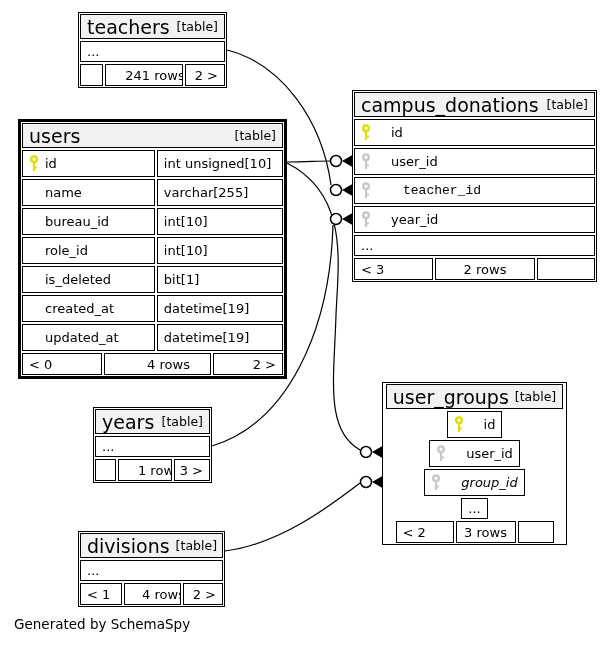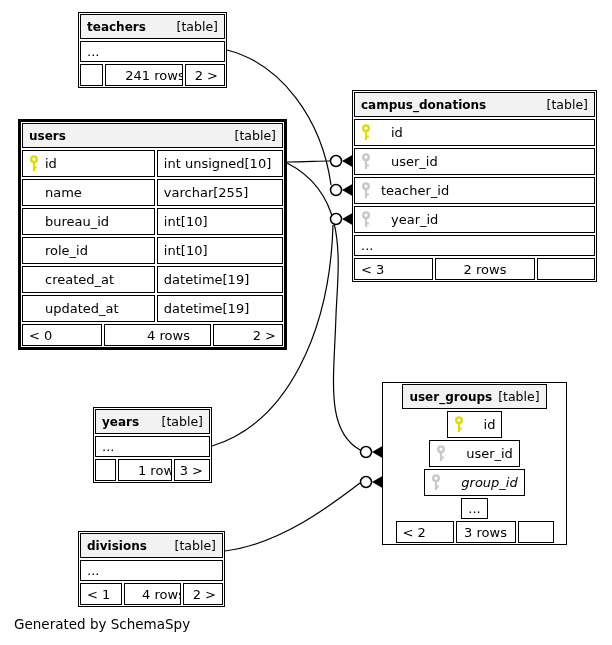--- a/index.html
+++ b/index.html
@@ -18,21 +18,21 @@
     position:absolute;display:flex;flex-direction:column;gap:2px;
     background:#fff;border:1px solid var(--line);padding:1px;box-sizing:border-box;
   }
   .tbl.thick{border-width:3px;}
   .trow{display:flex;gap:2px;}
   .cell{
     border:1px solid var(--line);box-sizing:border-box;background:#fff;
     display:flex;align-items:center;padding:2px 6px;white-space:nowrap;overflow:hidden;
   }
   .hdr{background:var(--hdr-bg);justify-content:space-between;height:25px;flex:1;gap:6px;}
-  .tname{font-weight:bold;font-size:12px;}
+  .tname{font-weight:normal;font-size:19px;}
   .ttag{font-size:12.5px;}
   .colcell{height:27px;}
   .namec{flex:1.06;}
   .typec{flex:1;}
   .onecol{flex:1;}
   .dotsrow .cell{height:21px;flex:1;}
   .footrow .cell{height:22px;}
   .center{justify-content:center;}
   .right{justify-content:flex-end;}
   .grow{flex:1;padding-left:28px;}
@@ -123,20 +123,27 @@
     <div class="trow">
       <div class="cell colcell namec">
           <span class="icon-slot"></span>
           <span>role_id</span>
         </div>
       <div class="cell colcell typec">int[10]</div>
     </div>
     <div class="trow">
       <div class="cell colcell namec">
           <span class="icon-slot"></span>
+          <span>is_deleted</span>
+        </div>
+      <div class="cell colcell typec">bit[1]</div>
+    </div>
+    <div class="trow">
+      <div class="cell colcell namec">
+          <span class="icon-slot"></span>
           <span>created_at</span>
         </div>
       <div class="cell colcell typec">datetime[19]</div>
     </div>
     <div class="trow">
       <div class="cell colcell namec">
           <span class="icon-slot"></span>
           <span>updated_at</span>
         </div>
       <div class="cell colcell typec">datetime[19]</div>
@@ -178,21 +185,21 @@
     </div>
       </div>
     <div class="trow">
         <div class="cell colcell onecol">
       <span class="icon-slot fk-icon">
         <svg width="10" height="17" viewBox="0 0 10 17">
               <circle cx="5" cy="4.2" r="2.8" fill="none" stroke="currentColor" stroke-width="2.4"></circle>
               <path d="M5 7 V16 M5 12.5 H8" stroke="currentColor" stroke-width="2.2" fill="none"></path>
             </svg>
       </span>
-      <span style="margin-left:4px;">teacher_id</span>
+      <span style="margin-left:26px;font-family:Liberation Mono, monospace;">teacher_id</span>
     </div>
       </div>
     <div class="trow">
         <div class="cell colcell onecol">
       <span class="icon-slot fk-icon">
         <svg width="10" height="17" viewBox="0 0 10 17">
               <circle cx="5" cy="4.2" r="2.8" fill="none" stroke="currentColor" stroke-width="2.4"></circle>
               <path d="M5 7 V16 M5 12.5 H8" stroke="currentColor" stroke-width="2.2" fill="none"></path>
             </svg>
       </span>

